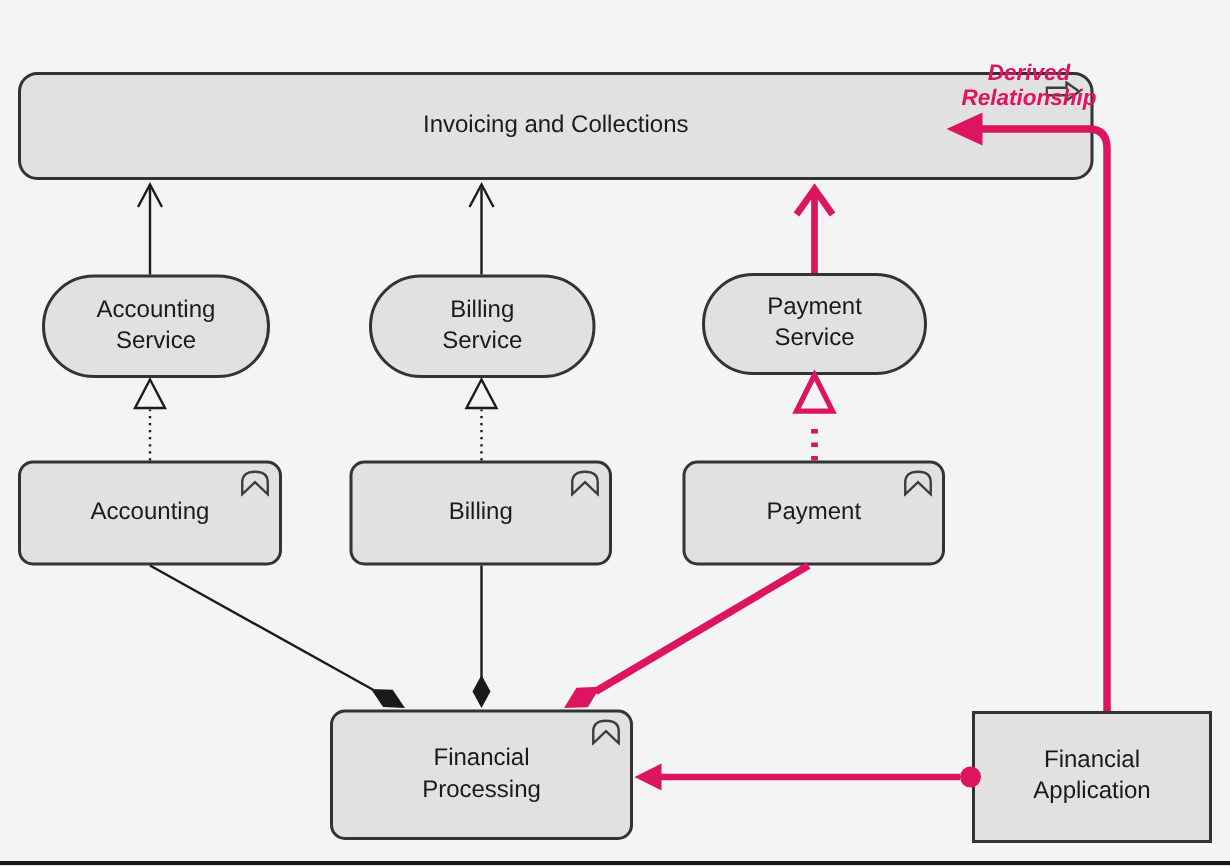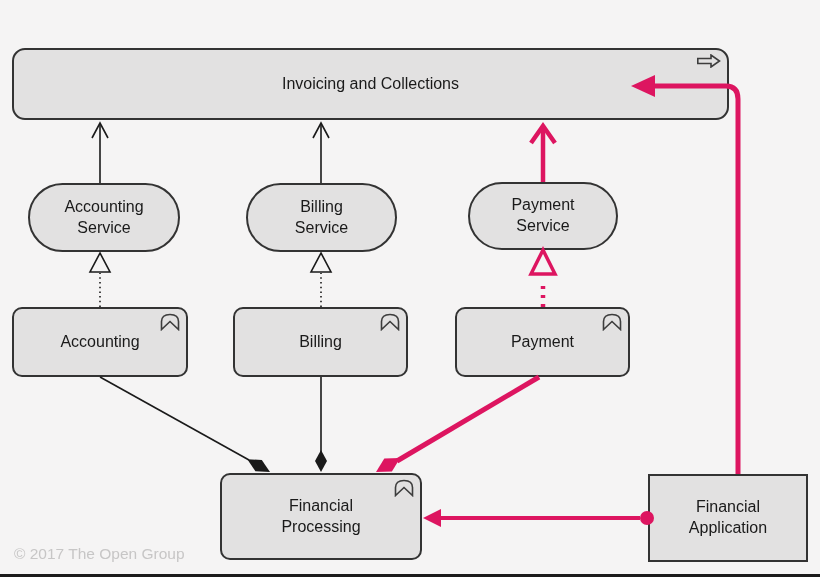--- a/index.html
+++ b/index.html
@@ -94,22 +94,23 @@
     </span>
     <span class="lbl">Financial
 Processing</span>
   </div>
 
   <div class="node sharp" style="left:648px;top:474px;width:160px;height:88px;">
     <span class="lbl">Financial
 Application</span>
   </div>
 
+  <div class="annotation">Derived
+Relationship</div>
 
-  <div class="copyright">© 2017 The Open Group</div>
 
   <svg class="connectors" width="820" height="577" viewBox="0 0 820 577">
 
     <path class="k" d="M100,183 L100,125"></path>
     <path class="k" d="M92,138 L100,123 L108,138"></path>
 
     <path class="k" d="M321,183 L321,125"></path>
     <path class="k" d="M313,138 L321,123 L329,138"></path>
 
     <path class="kdot" d="M100,307 L100,273"></path>

